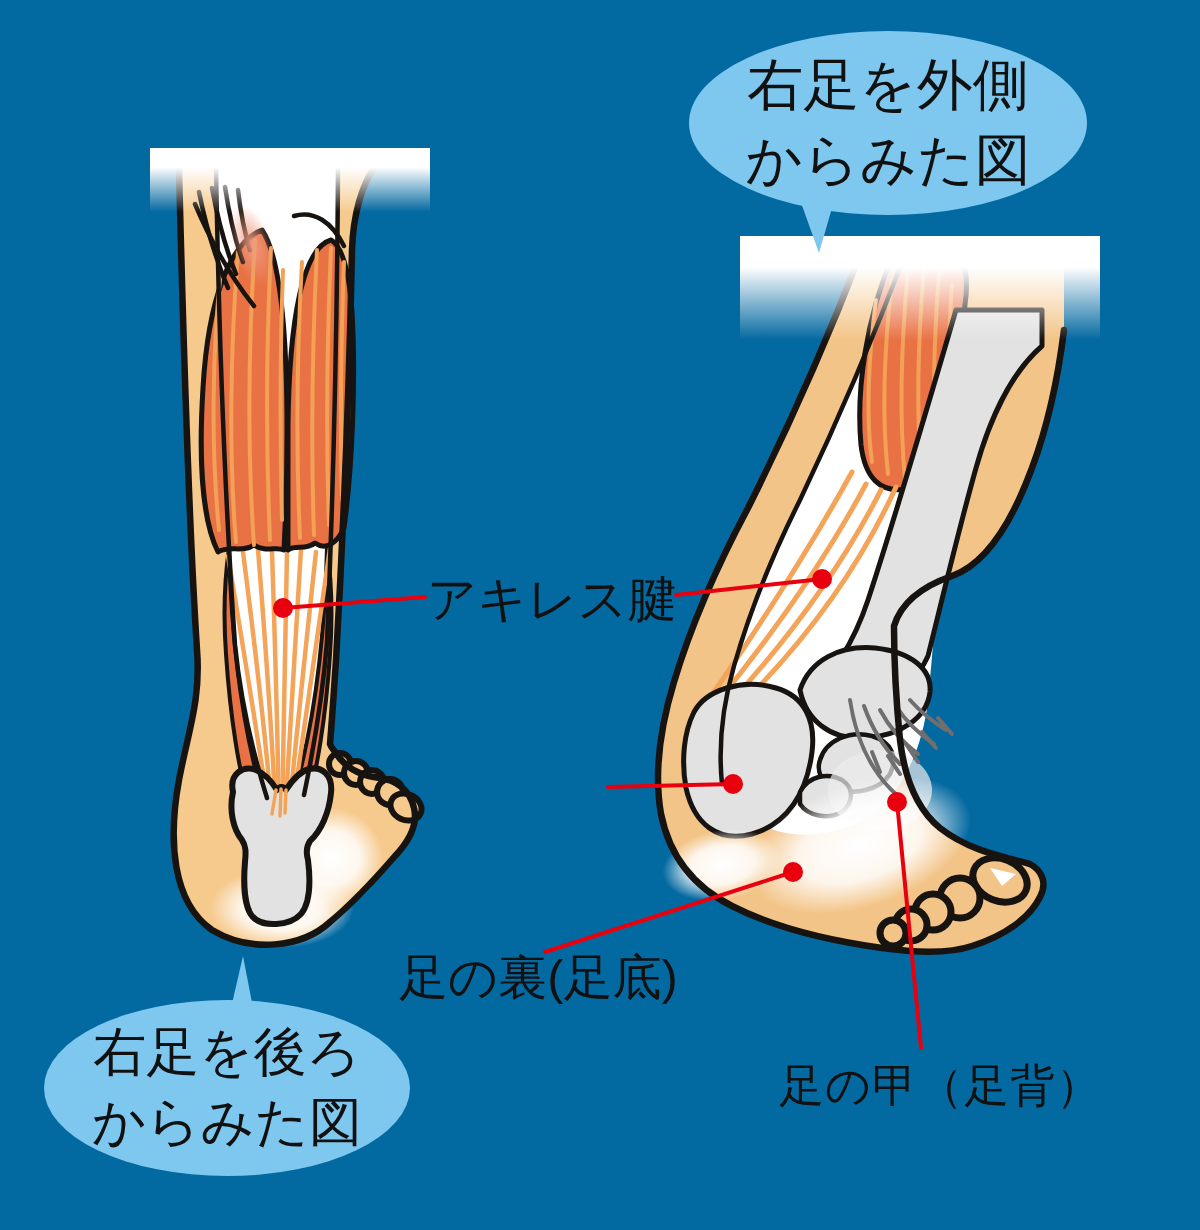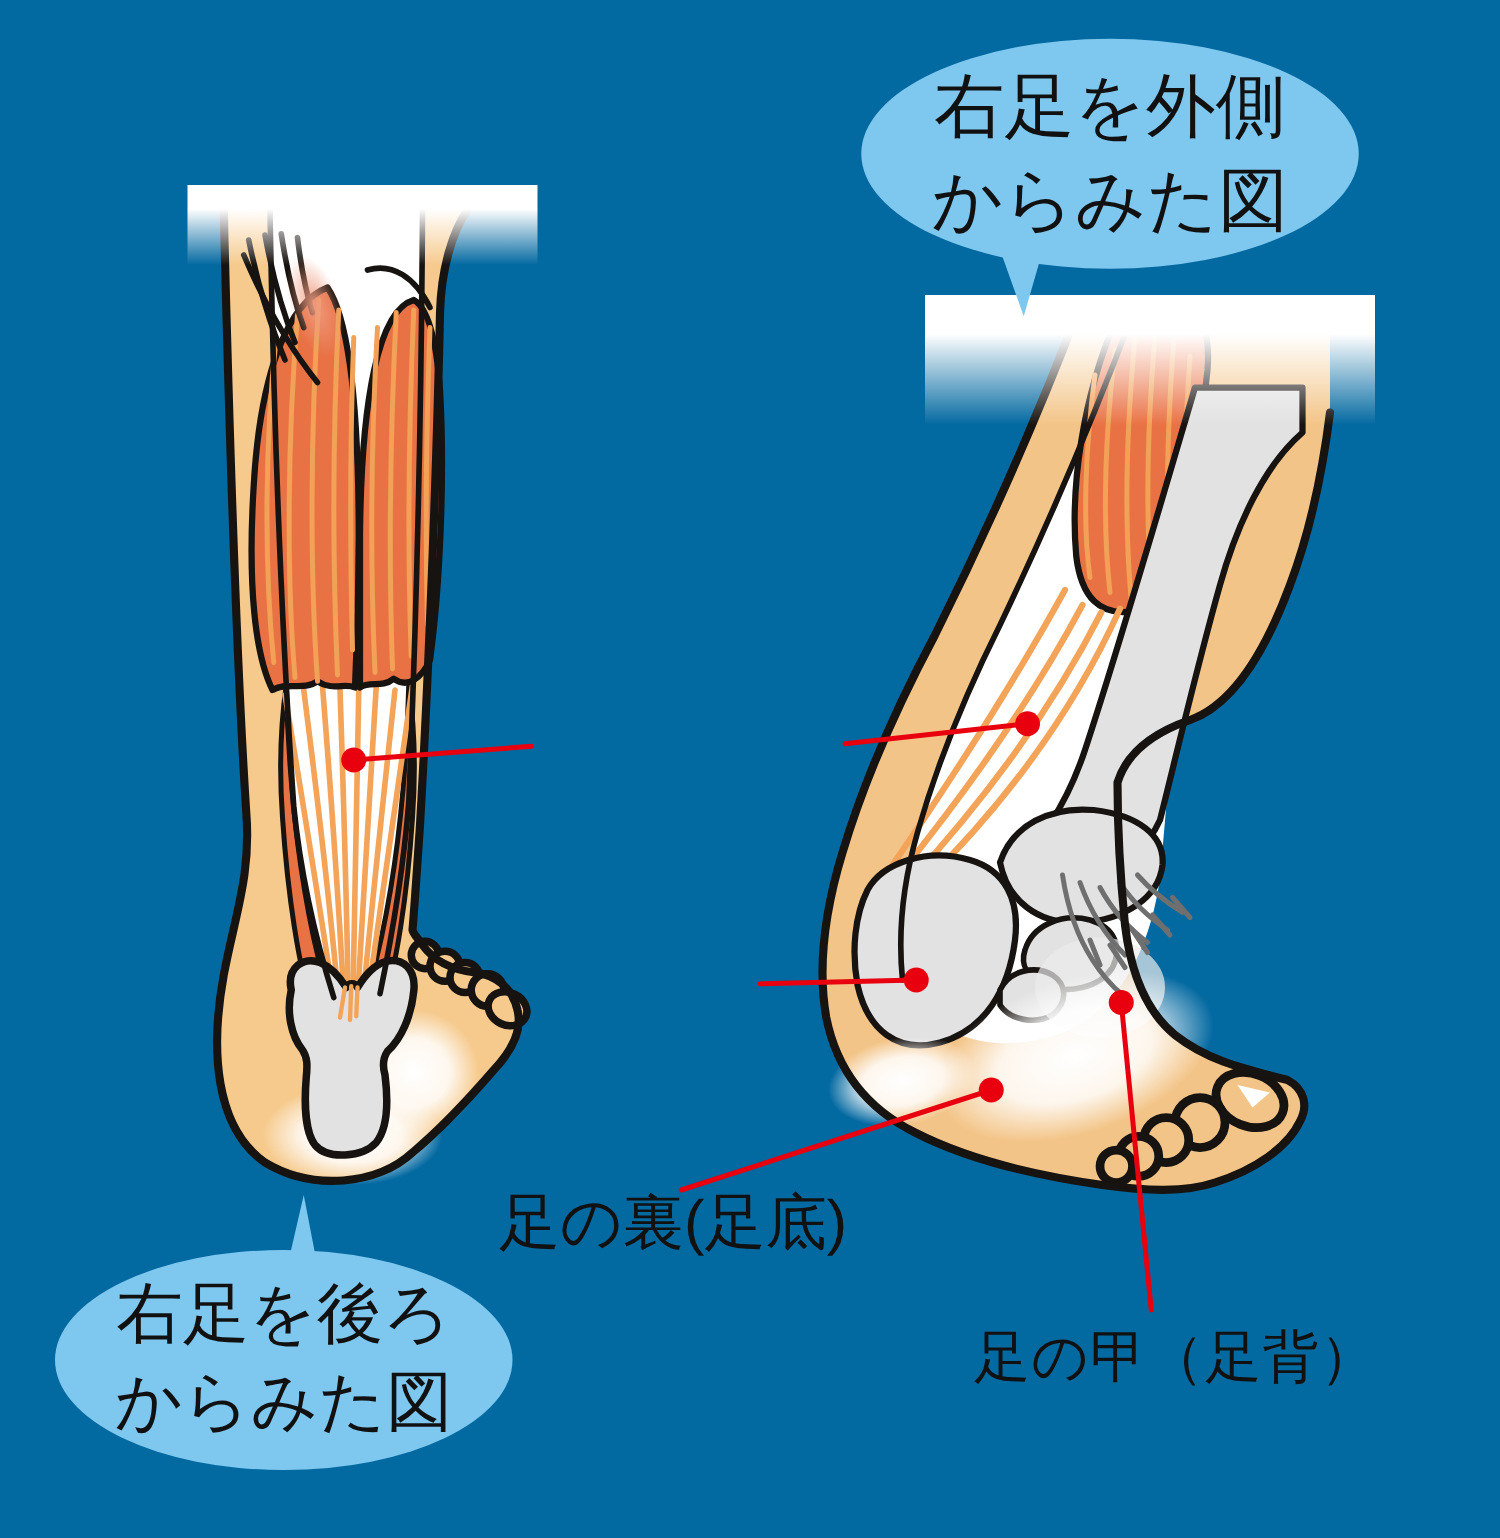--- a/index.html
+++ b/index.html
@@ -241,15 +241,16 @@
 
   <div class="bubble-text bubble-text-top">
     <span>右足を外側</span>
     <span>からみた図</span>
   </div>
   <div class="bubble-text bubble-text-bottom">
     <span>右足を後ろ</span>
     <span>からみた図</span>
   </div>
 
+  <div class="txt label-achilles">アキレス腱</div>
   <div class="txt label-sole">足の裏(足底)</div>
   <div class="txt label-instep">足の甲（足背）</div>
 </div>
 
 </body></html>

